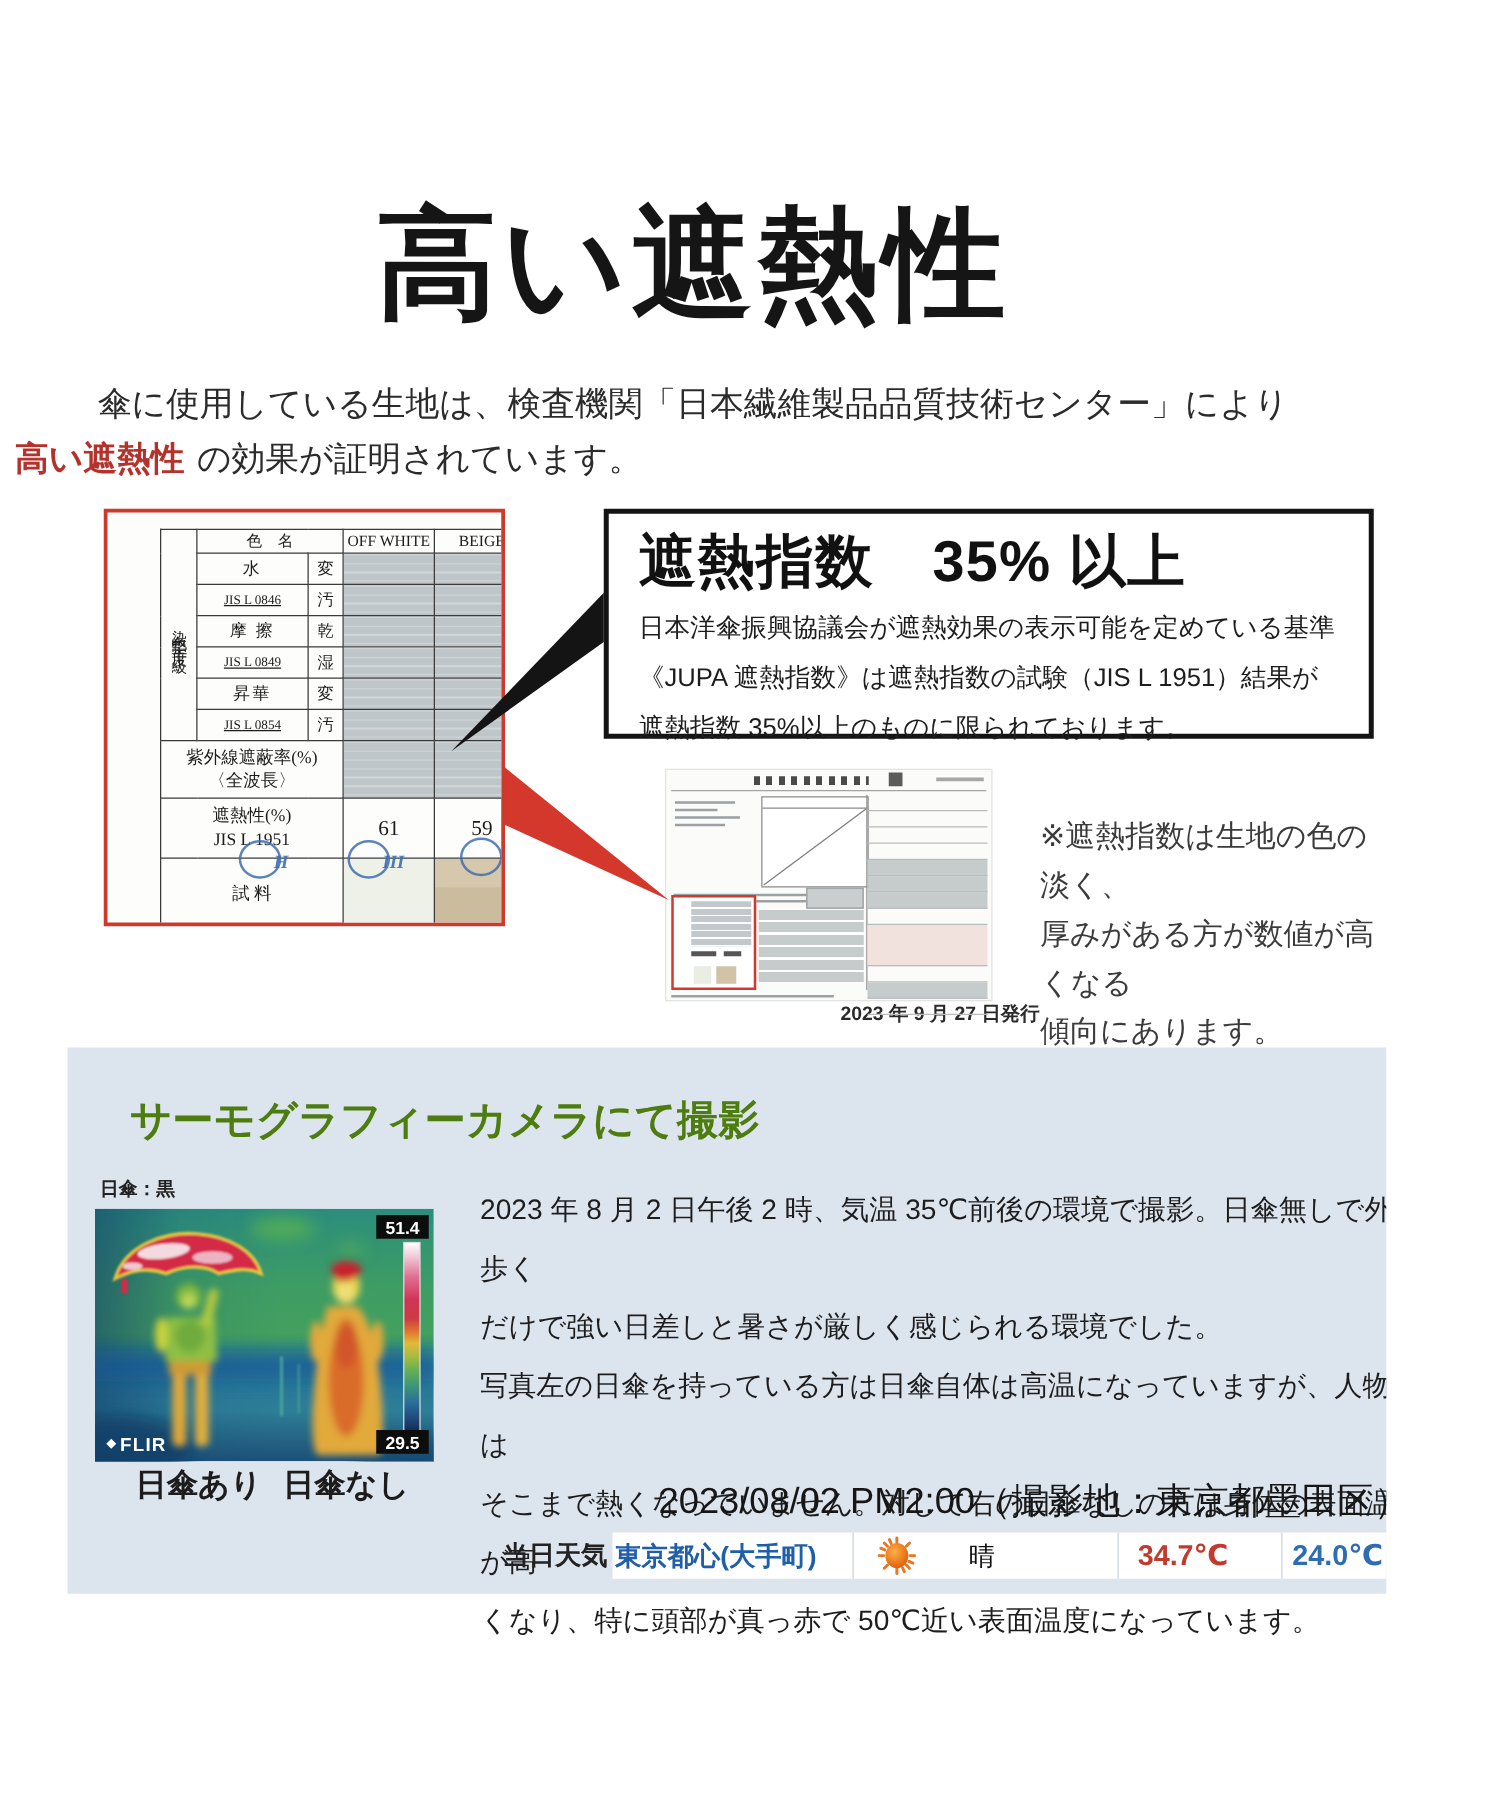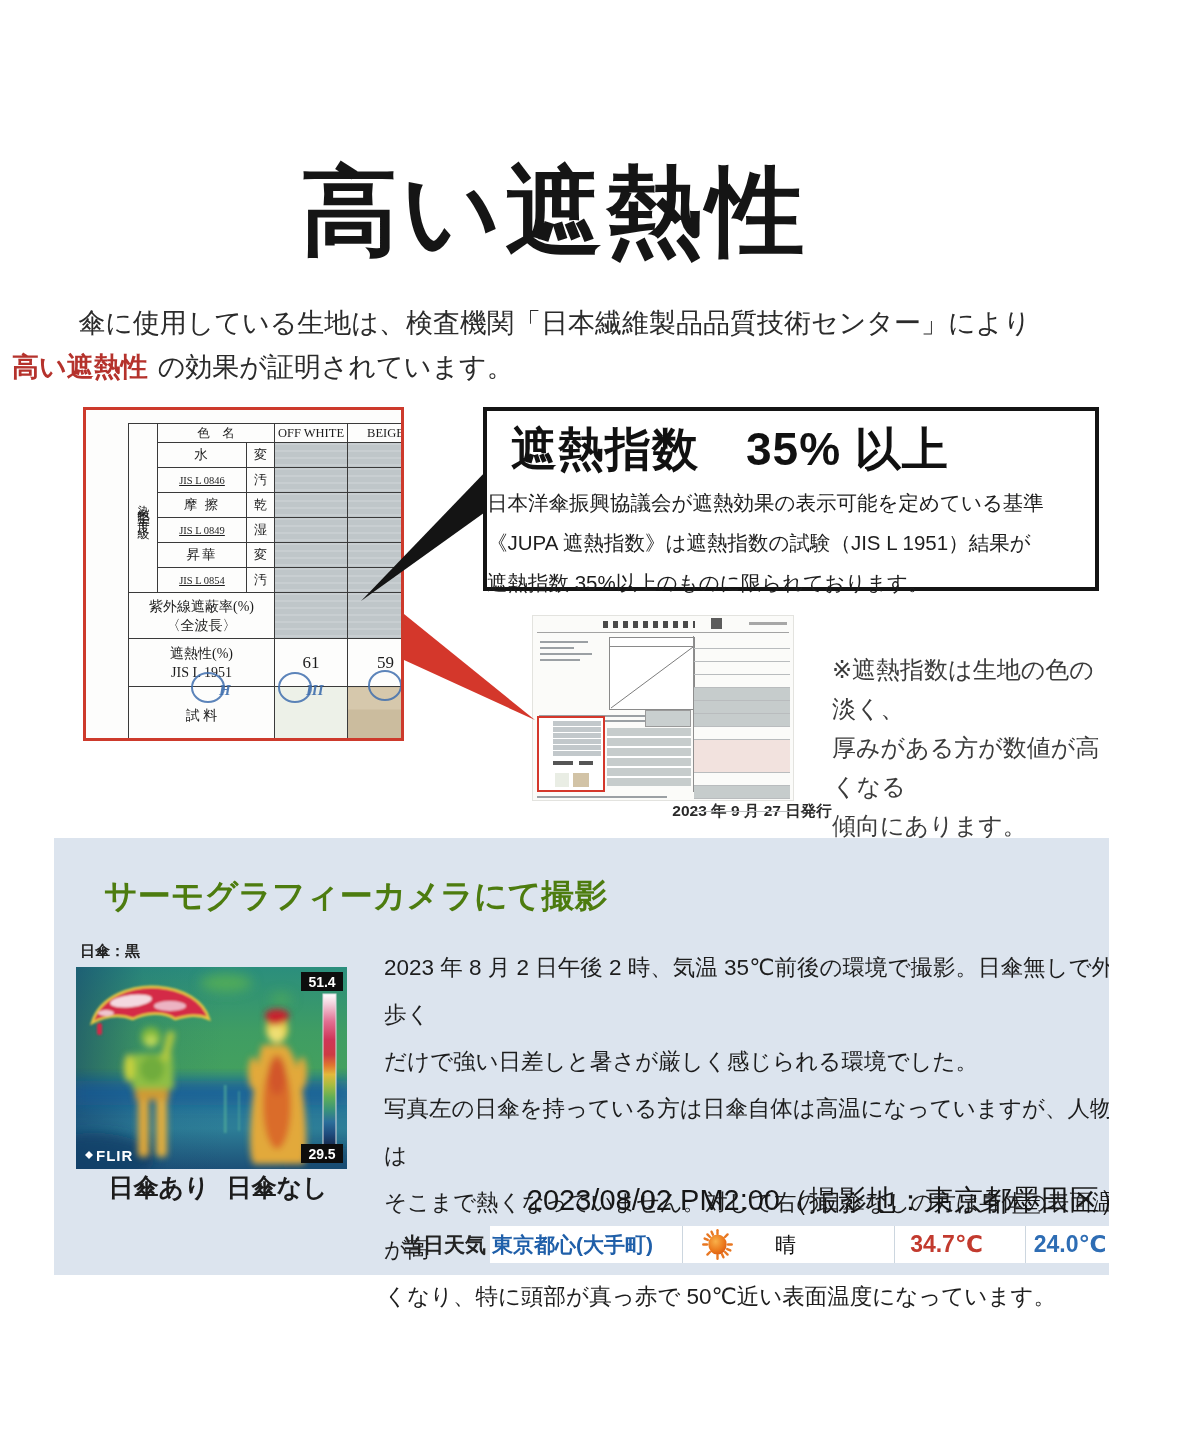--- a/index.html
+++ b/index.html
@@ -40,21 +40,21 @@
   td.sw-bg{background:linear-gradient(180deg,#d6c8ac 0 40%,#cbbc9e 40% 100%);}
   .stamp{position:absolute;width:30px;height:27px;border:2px solid #3f6fae;border-radius:50%;
          opacity:.85;}
   .stamp-mark{position:absolute;color:#3f6fae;font-family:"Liberation Serif",serif;
               font-style:italic;font-weight:700;font-size:15px;opacity:.9;}
 
   
   .jupa{position:absolute;left:483px;top:407px;width:616px;height:184px;background:#fff;
         border:4px solid #141414;box-sizing:border-box;z-index:3;}
   .jupa-head{margin:8px 0 2px 24px;font-size:46px;font-weight:700;color:#111;letter-spacing:1px;}
-  .jupa-line{font-size:20.5px;line-height:40px;color:#1d1d1d;}
+  .jupa-line{margin-left:24px;font-size:20.5px;line-height:40px;color:#1d1d1d;}
 
   
   .doc{position:absolute;left:532px;top:615px;width:260px;height:184px;background:#fbfbf9;
        border:1px solid #e3e3df;z-index:1;}
   .doc .t-dash{position:absolute;left:70px;top:5px;width:92px;height:7px;
         background:repeating-linear-gradient(90deg,#4a4a4a 0 5px,rgba(0,0,0,0) 5px 10px);}
   .doc .t-stamp{position:absolute;left:178px;top:2px;width:11px;height:11px;background:#5c5c5c;}
   .doc .t-right{position:absolute;right:6px;top:6px;width:38px;height:3px;background:#a7a7a7;}
   .doc .rule{position:absolute;left:4px;right:4px;top:16px;height:1px;background:#a3a3a3;}
   .doc .tl{height:2px;background:#9ba0a4;margin:4px 0;}

